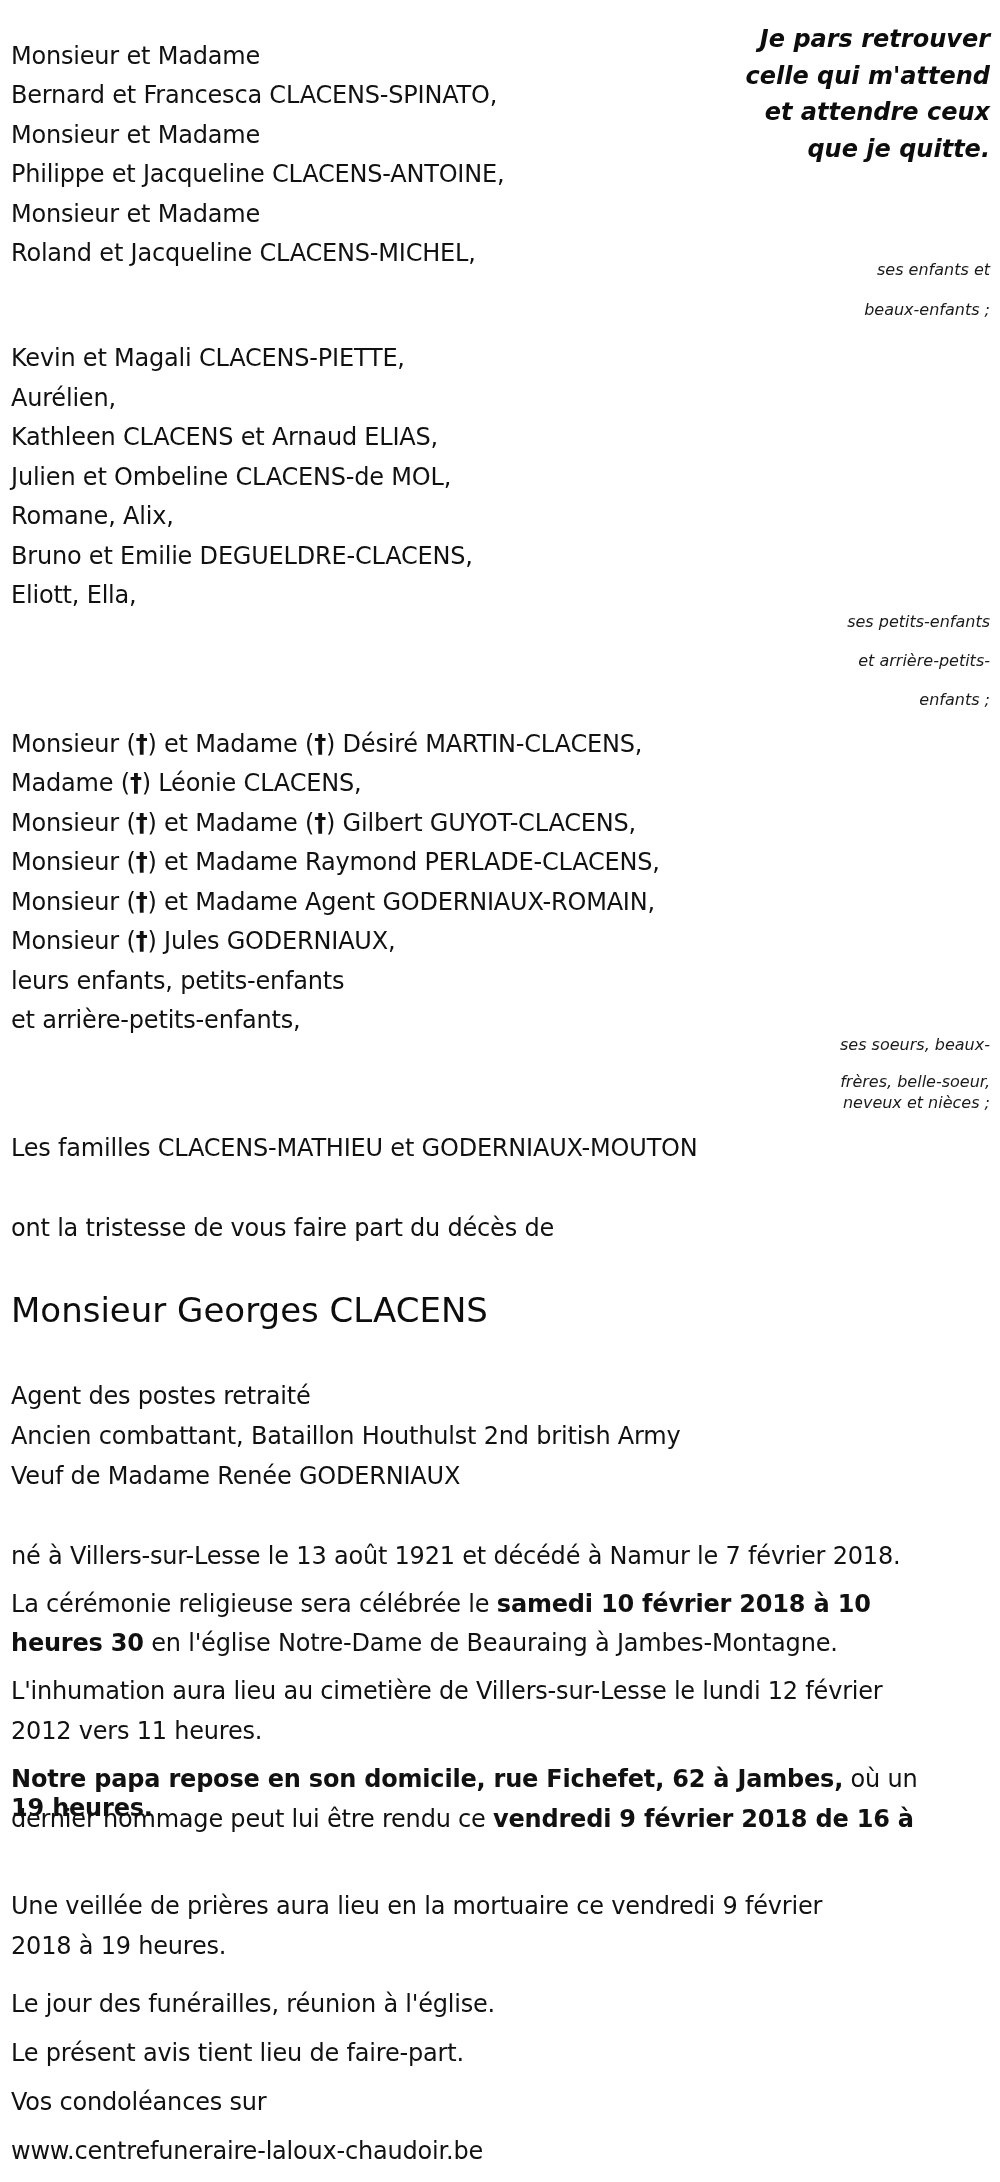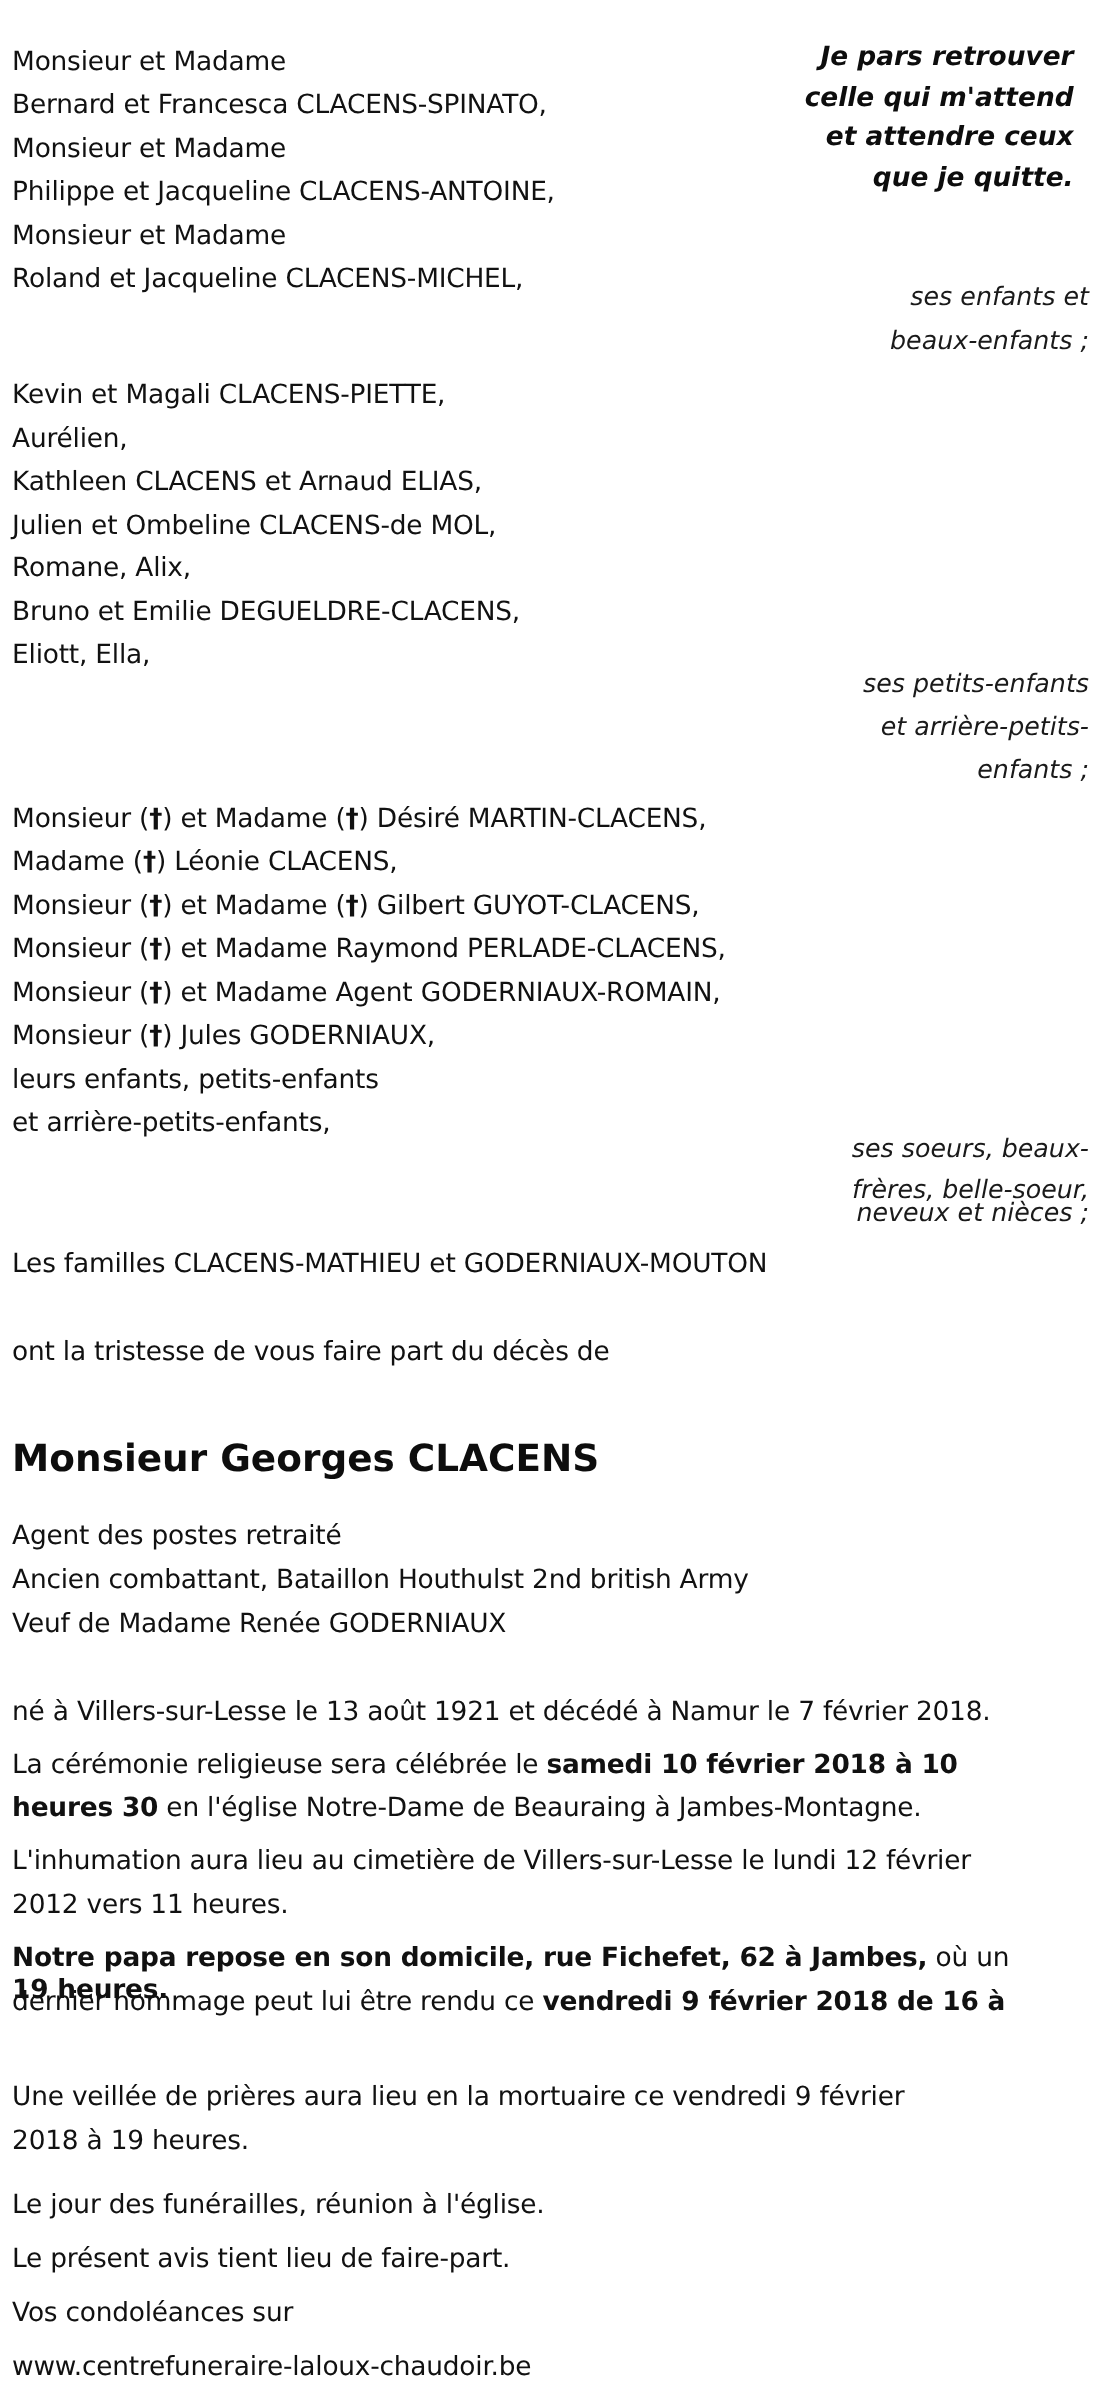--- a/index.html
+++ b/index.html
@@ -20,47 +20,45 @@
       left: 11px;
       font-size: 24px;
       line-height: 30px;
       white-space: nowrap;
       letter-spacing: -0.2px;
     }
     .rline {
       position: absolute;
       right: 10px;
       text-align: right;
-      font-size: 23px;
+      font-size: 16px;
       line-height: 28px;
       font-style: italic;
       white-space: nowrap;
       color: #1a1a1a;
     }
     .quote {
       position: absolute;
-      right: 24px;
+      right: 10px;
       text-align: left;
       font-size: 24px;
       line-height: 28px;
       font-style: italic;
       font-weight: bold;
       white-space: nowrap;
       color: #0d0d0d;
-      margin-top: 12px;
     }
     .title {
       position: absolute;
       left: 11px;
       font-size: 34px;
       line-height: 40px;
-      font-weight: bold;
+      font-weight: normal;
       white-space: nowrap;
       color: #0d0d0d;
-      margin-top: 16px;
     }
     .dagger {
       font-weight: bold;
     }
     b {
       font-weight: bold;
     }
   </style>
 </head>
 <body>

